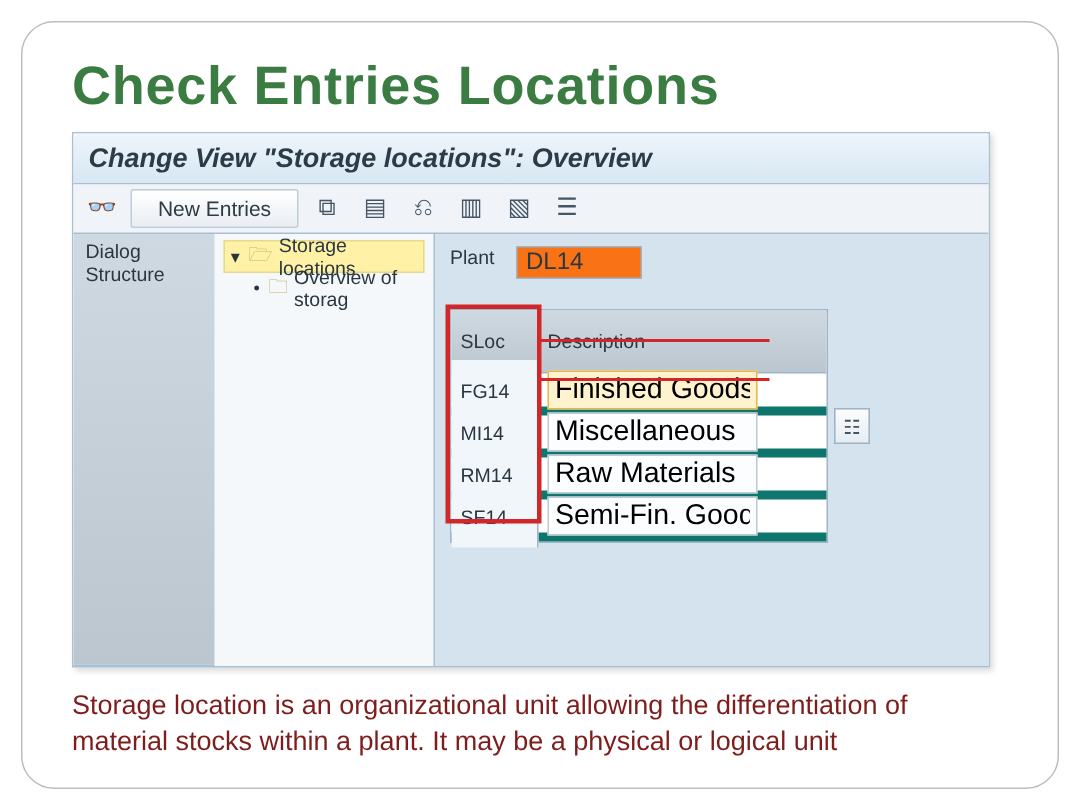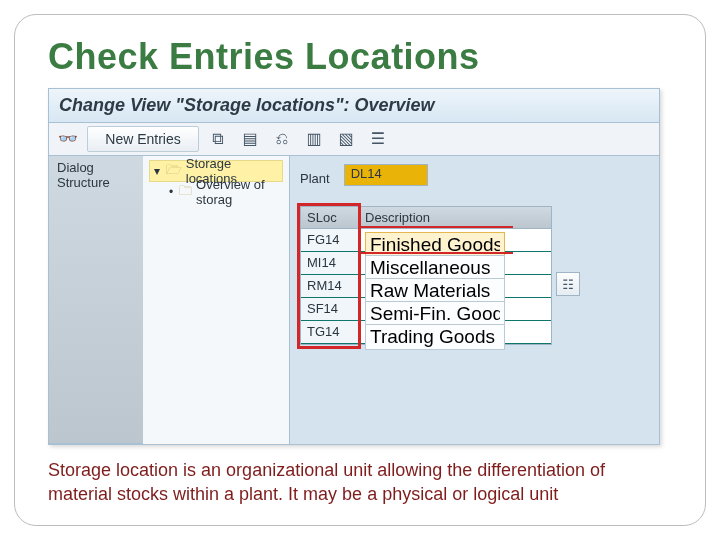--- a/index.html
+++ b/index.html
@@ -18,30 +18,30 @@
   .tree-pane{width:240px;border-right:1px solid #a9c0d2;background:#f4f8fb;display:flex;flex-direction:row}
   .tree-head{background:linear-gradient(#cfd9e2,#bcc6cf);padding:4px 8px;font-size:13px;color:#2b3740;border-bottom:1px solid #a9c0d2}
   .tree{padding:4px 6px;font-size:13px;color:#2b3740}
   .tree-row{display:flex;align-items:center;gap:4px;height:20px;padding:0 2px}
   .tree-row.sel{background:#fff2a6;border:1px solid #e6d98a}
   .tree-glyph{font-size:12px;color:#2b3740;width:10px;text-align:center}
   .folder{color:#c7b466;font-size:13px}
   .tree-blank{flex:1}
 
   .right-pane{flex:1;position:relative;background:#d5e3ef;padding:8px 10px}
-  .field-row{display:flex;align-items:flex-end;gap:14px;font-size:13px;color:#2b3740;margin-bottom:20px}
-  .field-input{background:#eab308;border:1px solid #9fb5c6;padding:1px 6px;width:70px;height:18px;font-size:13px;color:#2b3740}
+  .field-row{display:flex;align-items:flex-start;gap:14px;font-size:13px;color:#2b3740;margin-bottom:20px}
+  .field-input{background:#f97316;border:1px solid #9fb5c6;padding:1px 6px;width:70px;height:18px;font-size:16px;color:#2b3740}
 
   .table-wrap{background:#fff;border:1px solid #9fb5c6;width:250px}
   .table-head{display:flex;background:linear-gradient(#cfd9e2,#bcc6cf);border-bottom:1px solid #9fb5c6}
-  .th,.td{font-size:13px;padding:3px 6px;color:#2b3740;box-sizing:border-box}
+  .th,.td{font-size:13px;padding:13px 6px;color:#2b3740;box-sizing:border-box}
   .th{font-weight:normal}
   .col-sloc{width:58px;border-right:1px solid #9fb5c6}
   .col-desc{flex:1}
-  .tr{display:flex;height:22px;border-bottom:1px solid #0f766e}
+  .tr{display:flex;height:22px;align-items:center;border-bottom:6px solid #0f766e}
   .td.col-sloc{background:#f1f6fb}
   .td.col-desc{}
   .td input{border:1px solid #bccad5;background:#fbfdff;font-size:19px;padding:1px 4px;width:130px}
   .td input.hl{border-color:#e4b84e;background:#fff2cf}
 
   .red-box{position:absolute;border:3px solid #d22628;pointer-events:none}
 
   .config-icon{position:absolute;right:-28px;top:66px;width:22px;height:22px;background:linear-gradient(#fdfdfd,#e5edf3);border:1px solid #9fb5c6;display:flex;align-items:center;justify-content:center;font-size:13px;color:#456}
 
   .caption{position:absolute;left:48px;bottom:34px;right:52px;font-size:18px;color:#7f1d1d;line-height:1.3}
@@ -119,24 +119,20 @@
               <div class="td col-desc"><input value="Miscellaneous" style=""></div>
             </div>
             <div class="tr">
               <div class="td col-sloc">RM14</div>
               <div class="td col-desc"><input value="Raw Materials" style=""></div>
             </div>
             <div class="tr">
               <div class="td col-sloc">SF14</div>
               <div class="td col-desc"><input value="Semi-Fin. Goods" style=""></div>
             </div>
-            <div class="tr">
-              <div class="td col-sloc">TG14</div>
-              <div class="td col-desc"><input value="Trading Goods" style=""></div>
-            </div>
           </div>
 
           
           <div class="red-box" style="left:-3px;top:-3px;width:58px;height:140px"></div>
           
           <div class="red-box" style="left:58px;top:20px;width:155px;height:24px;border-width:2px;border-left:none;border-right:none"></div>
 
           <div class="config-icon">☷</div>
         </div>
       </div>

